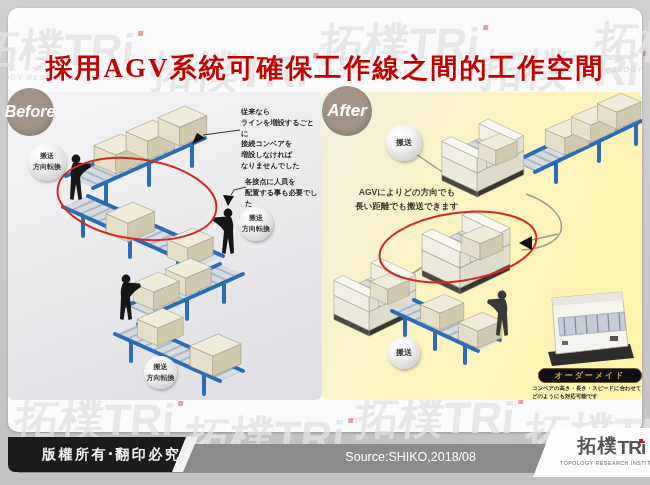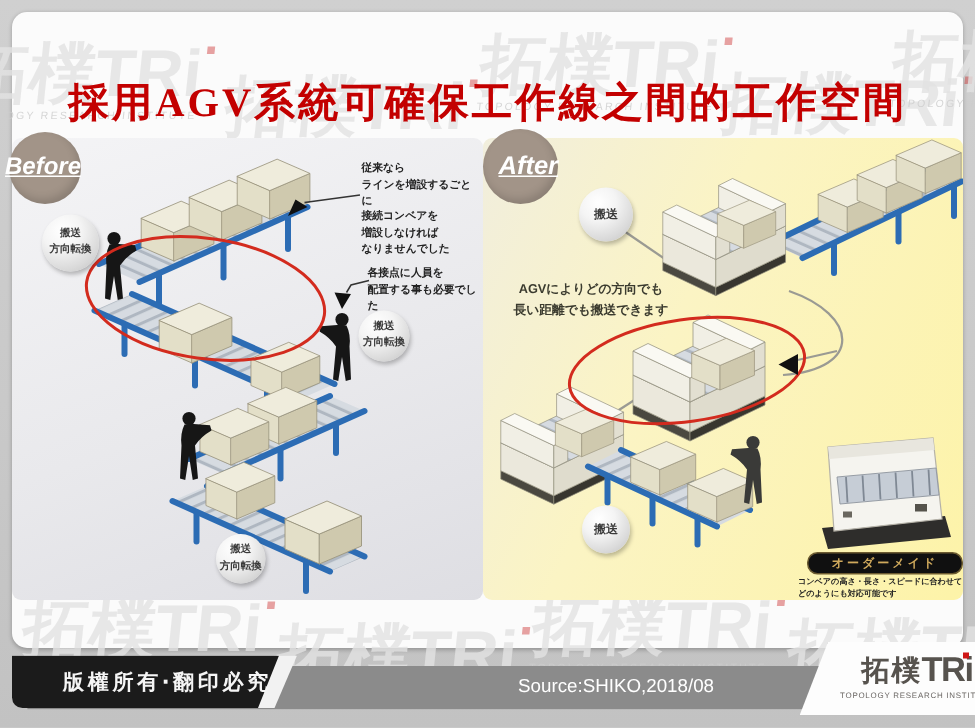--- a/index.html
+++ b/index.html
@@ -19,22 +19,22 @@
       font-family:"Liberation Serif","DejaVu Serif",serif;font-weight:bold;
       font-size:27px;letter-spacing:2px;color:#c30000;margin-top:25px;}
   
   .panel{position:absolute;top:92px;height:308px;border-radius:6px;}
   .panel-before{left:8px;width:314px;
       background:linear-gradient(160deg,#f4f4f6 0%,#e9e9ec 55%,#dedee3 100%);}
   .panel-after{left:322px;width:320px;
       background:linear-gradient(115deg,#f1eedd 0%,#fbf4c4 40%,#fdf3a8 100%);}
   .diagram{position:absolute;left:0;top:0;}
   .phase-circle{position:absolute;border-radius:50%;background:#a29488;color:#fff;
-      font-weight:bold;font-style:italic;display:flex;align-items:center;justify-content:flex-end;
-      box-shadow:inset -2px -3px 6px rgba(0,0,0,.15);text-decoration:underline;}
+      font-weight:bold;font-style:italic;display:flex;align-items:center;justify-content:center;
+      box-shadow:inset -2px -3px 6px rgba(0,0,0,.15);}
   .phase-before{left:-2px;top:-4px;width:48px;height:48px;font-size:16px;}
   .phase-after{left:0px;top:-6px;width:50px;height:50px;font-size:17px;}
   .sphere{position:absolute;border-radius:50%;
       background:radial-gradient(circle at 35% 28%,#ffffff 0%,#f4f4f4 35%,#dadada 70%,#c0c0c0 100%);
       box-shadow:1px 2px 3px rgba(0,0,0,.25);
       display:flex;align-items:center;justify-content:center;text-align:center;
       color:#3a3a3a;font-size:7px;font-weight:bold;line-height:1.55;white-space:pre-line;}
   .callout{position:absolute;font-size:7.2px;font-weight:bold;color:#222;
       line-height:1.5;white-space:pre-line;}
   .callout-dir{font-size:8.5px;color:#3b3b2f;text-align:center;line-height:1.6;}
@@ -52,21 +52,21 @@
       border-radius:0 0 0 7px;clip-path:polygon(0 0,100% 0,calc(100% - 14px) 100%,0 100%);}
   .f-copy{position:absolute;left:22px;top:446px;font-size:14px;font-weight:bold;color:#f5f5f5;
       letter-spacing:2.5px;margin-left:20px;}
   .f-source{position:absolute;left:196px;top:450px;width:280px;text-align:right;
       font-size:12.5px;color:#ffffff;}
   .f-plate{position:absolute;left:520px;top:428px;width:130px;height:49px;background:#fdfdfd;
       clip-path:polygon(32px 0,100% 0,100% 100%,13px 100%);box-shadow:0 0 2px rgba(0,0,0,.3);}
   .logo-wrap{position:absolute;left:40px;top:5px;display:flex;flex-direction:column;align-items:center;}
   .logo-row{display:flex;align-items:flex-end;color:#57534e;}
   .logo-cn{font-size:19px;font-weight:bold;letter-spacing:1px;}
-  .logo-en{position:relative;font-size:23px;font-weight:bold;letter-spacing:-1px;}
+  .logo-en{position:relative;font-size:19px;font-weight:bold;letter-spacing:-1px;}
   .logo-en::after{content:"";position:absolute;right:2px;top:2px;width:4px;height:4px;background:#cf1717;}
   .logo-sub{font-size:5.3px;letter-spacing:.5px;color:#6a6663;margin-top:1px;white-space:nowrap;}
 </style>
 </head>
 <body>
 
 <div class="page">
   <div class="slide-card"></div>
 
   <div class="watermark-layer">
@@ -297,21 +297,21 @@
         <rect x="66" y="48" width="8" height="5" fill="#55534c"></rect>
         <rect x="18" y="53" width="6" height="4" fill="#6a675f"></rect>
       </g>
     </svg>
 
     <div class="phase-circle phase-after">
         <span>After</span>
       </div>
     <div class="sphere" style="left:64px;top:33px;width:36px;height:36px;font-size:8px;">搬送</div>
     <div class="sphere" style="left:66px;top:245px;width:32px;height:32px;font-size:8px;">搬送</div>
-    <div class="callout callout-dir" style="left:12px;top:94px;width:120px;">AGVによりどの方向でも
+    <div class="callout callout-dir" style="left:25px;top:94px;width:120px;">AGVによりどの方向でも
 長い距離でも搬送できます</div>
     <div class="om-banner">オーダーメイド</div>
     <div class="om-caption">コンベアの高さ・長さ・スピードに合わせて
 どのようにも対応可能です</div>
   </div>
 
   <div class="f-gray"></div>
   <div class="f-stripe"></div>
   <div class="f-black"></div>
   <div class="f-copy">版權所有‧翻印必究</div>

